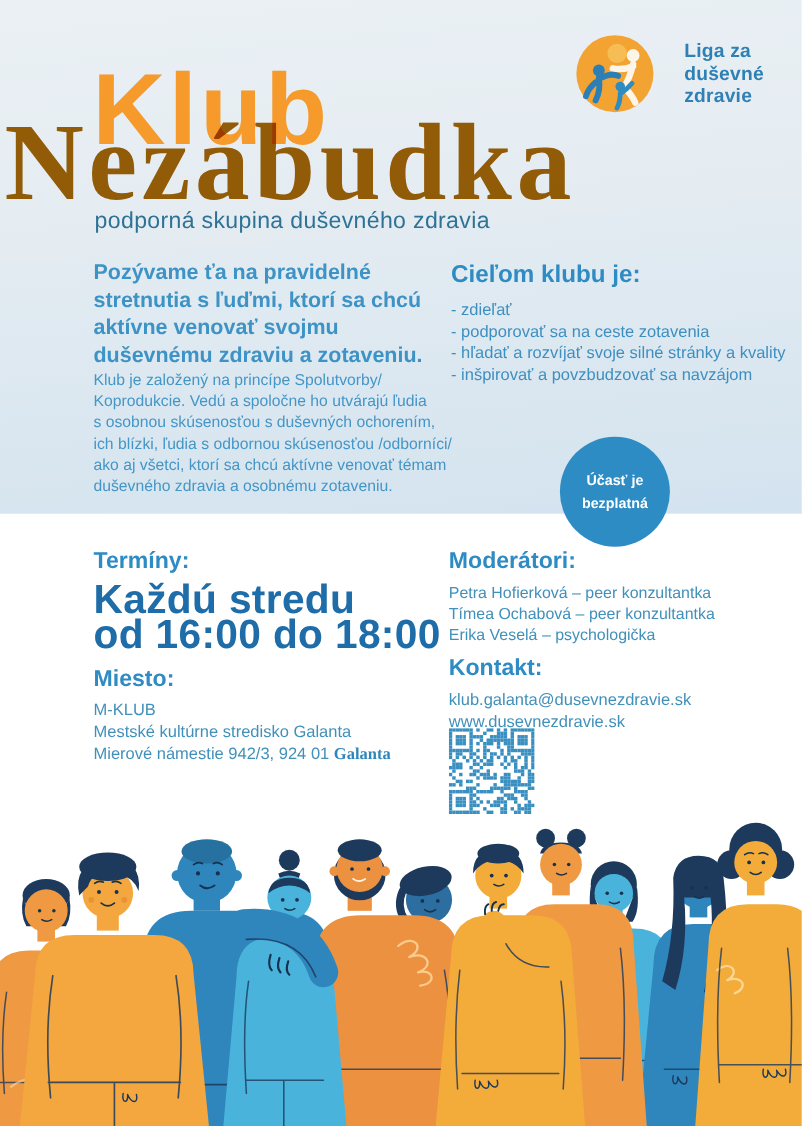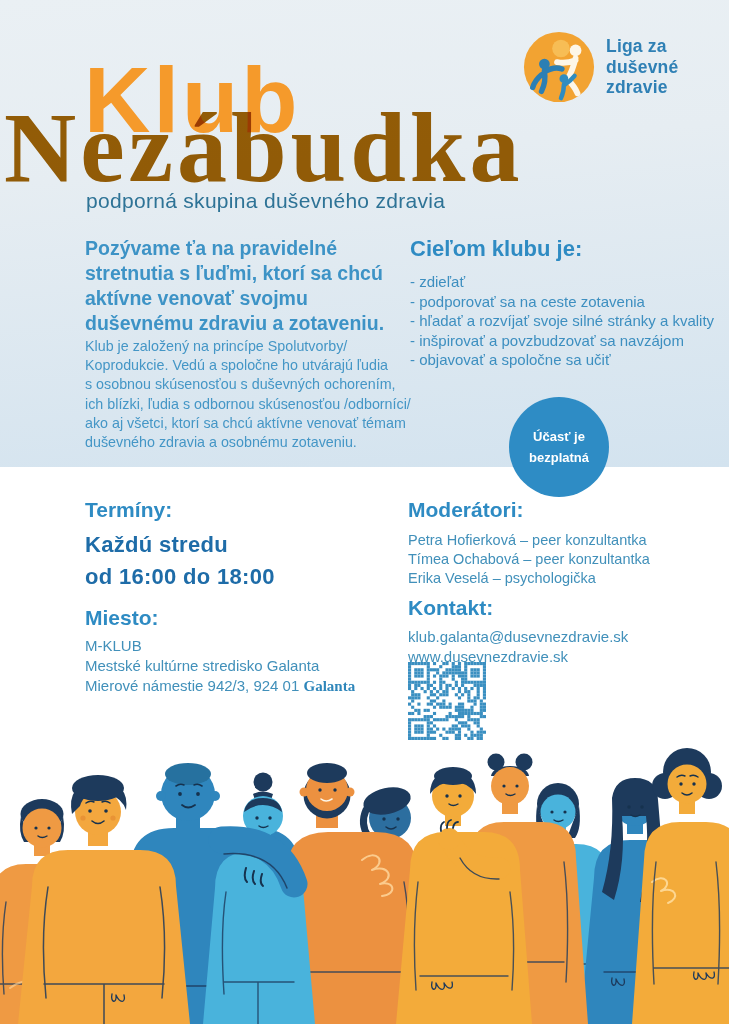--- a/index.html
+++ b/index.html
@@ -7,21 +7,21 @@
     position:relative;width:729px;height:1024px;overflow:hidden;
     background:#ffffff;font-family:"Liberation Sans",sans-serif;
   }
   
   .hero{
     position:absolute;left:0;top:0;width:729px;height:467px;
     background:linear-gradient(175deg,#eaf0f4 0%,#e6edf2 35%,#d3e3ef 100%);
   }
   
   .logo{position:absolute;left:522px;top:30px;display:flex;align-items:center;}
-  .logo-text{margin-left:10px;color:#2f80b5;font-weight:bold;font-size:17.5px;line-height:20.5px;letter-spacing:.2px;}
+  .logo-text{margin-left:26px;color:#2f80b5;font-weight:bold;font-size:17.5px;line-height:20.5px;letter-spacing:.2px;}
   
   .word-top{
     position:absolute;left:84px;top:54px;z-index:1;
     color:#f59a2b;font-weight:bold;font-size:92px;line-height:1;letter-spacing:3px;
   }
   .word-main{
     position:absolute;left:4px;top:98px;z-index:2;mix-blend-mode:multiply;
     color:#a16207;font-family:Liberation Serif, serif;font-weight:bold;
     font-size:100px;line-height:1;letter-spacing:4px;
   }
@@ -35,21 +35,21 @@
   .goals-heading{position:absolute;left:410px;top:236px;color:#2e8bc3;font-weight:bold;font-size:22px;}
   .goals-list{position:absolute;left:410px;top:272px;color:#3d8fc0;font-size:15px;line-height:19.5px;font-weight:500;}
   
   .badge{
     position:absolute;left:509px;top:397px;width:100px;height:100px;border-radius:50%;
     background:#2e8cc5;color:#ffffff;font-weight:bold;font-size:13px;line-height:21px;
     display:flex;flex-direction:column;align-items:center;justify-content:center;text-align:center;z-index:4;
   }
   
   .h-blue{position:absolute;color:#2e8bc3;font-weight:bold;font-size:21px;}
-  .schedule-big{position:absolute;left:85px;top:529px;color:#1e6ca8;font-weight:bold;font-size:22px;line-height:32px;letter-spacing:.3px;}
+  .schedule-big{position:absolute;left:85px;top:529px;color:#1e6ca8;font-weight:bold;font-size:37px;line-height:32px;letter-spacing:.3px;}
   .small-blue{position:absolute;color:#4190ba;font-size:15px;line-height:20px;}
   .mods{font-size:14.5px;line-height:19px;}
   .small-blue b{color:#2e86ba;font-family:Liberation Serif, serif;}
   .qr{position:absolute;left:408px;top:662px;width:78px;height:78px;}
   
   .illustration{position:absolute;left:0;bottom:0;width:729px;height:292px;}
 </style>
 </head>
 <body>
 
@@ -97,21 +97,20 @@
     <div>ako aj všetci, ktorí sa chcú aktívne venovať témam</div>
     <div>duševného zdravia a osobnému zotaveniu.</div>
   </div>
 
   <div class="goals-heading">Cieľom klubu je:</div>
   <div class="goals-list">
     <div>- zdieľať</div>
     <div>- podporovať sa na ceste zotavenia</div>
     <div>- hľadať a rozvíjať svoje silné stránky a kvality</div>
     <div>- inšpirovať a povzbudzovať sa navzájom</div>
-    <div>- objavovať a spoločne sa učiť</div>
   </div>
 
   <div class="badge">
     <div>Účasť je</div>
     <div>bezplatná</div>
   </div>
 
   <div class="h-blue" style="left:85px;top:498px;">Termíny:</div>
   <div class="schedule-big">
     <div>Každú stredu</div>

